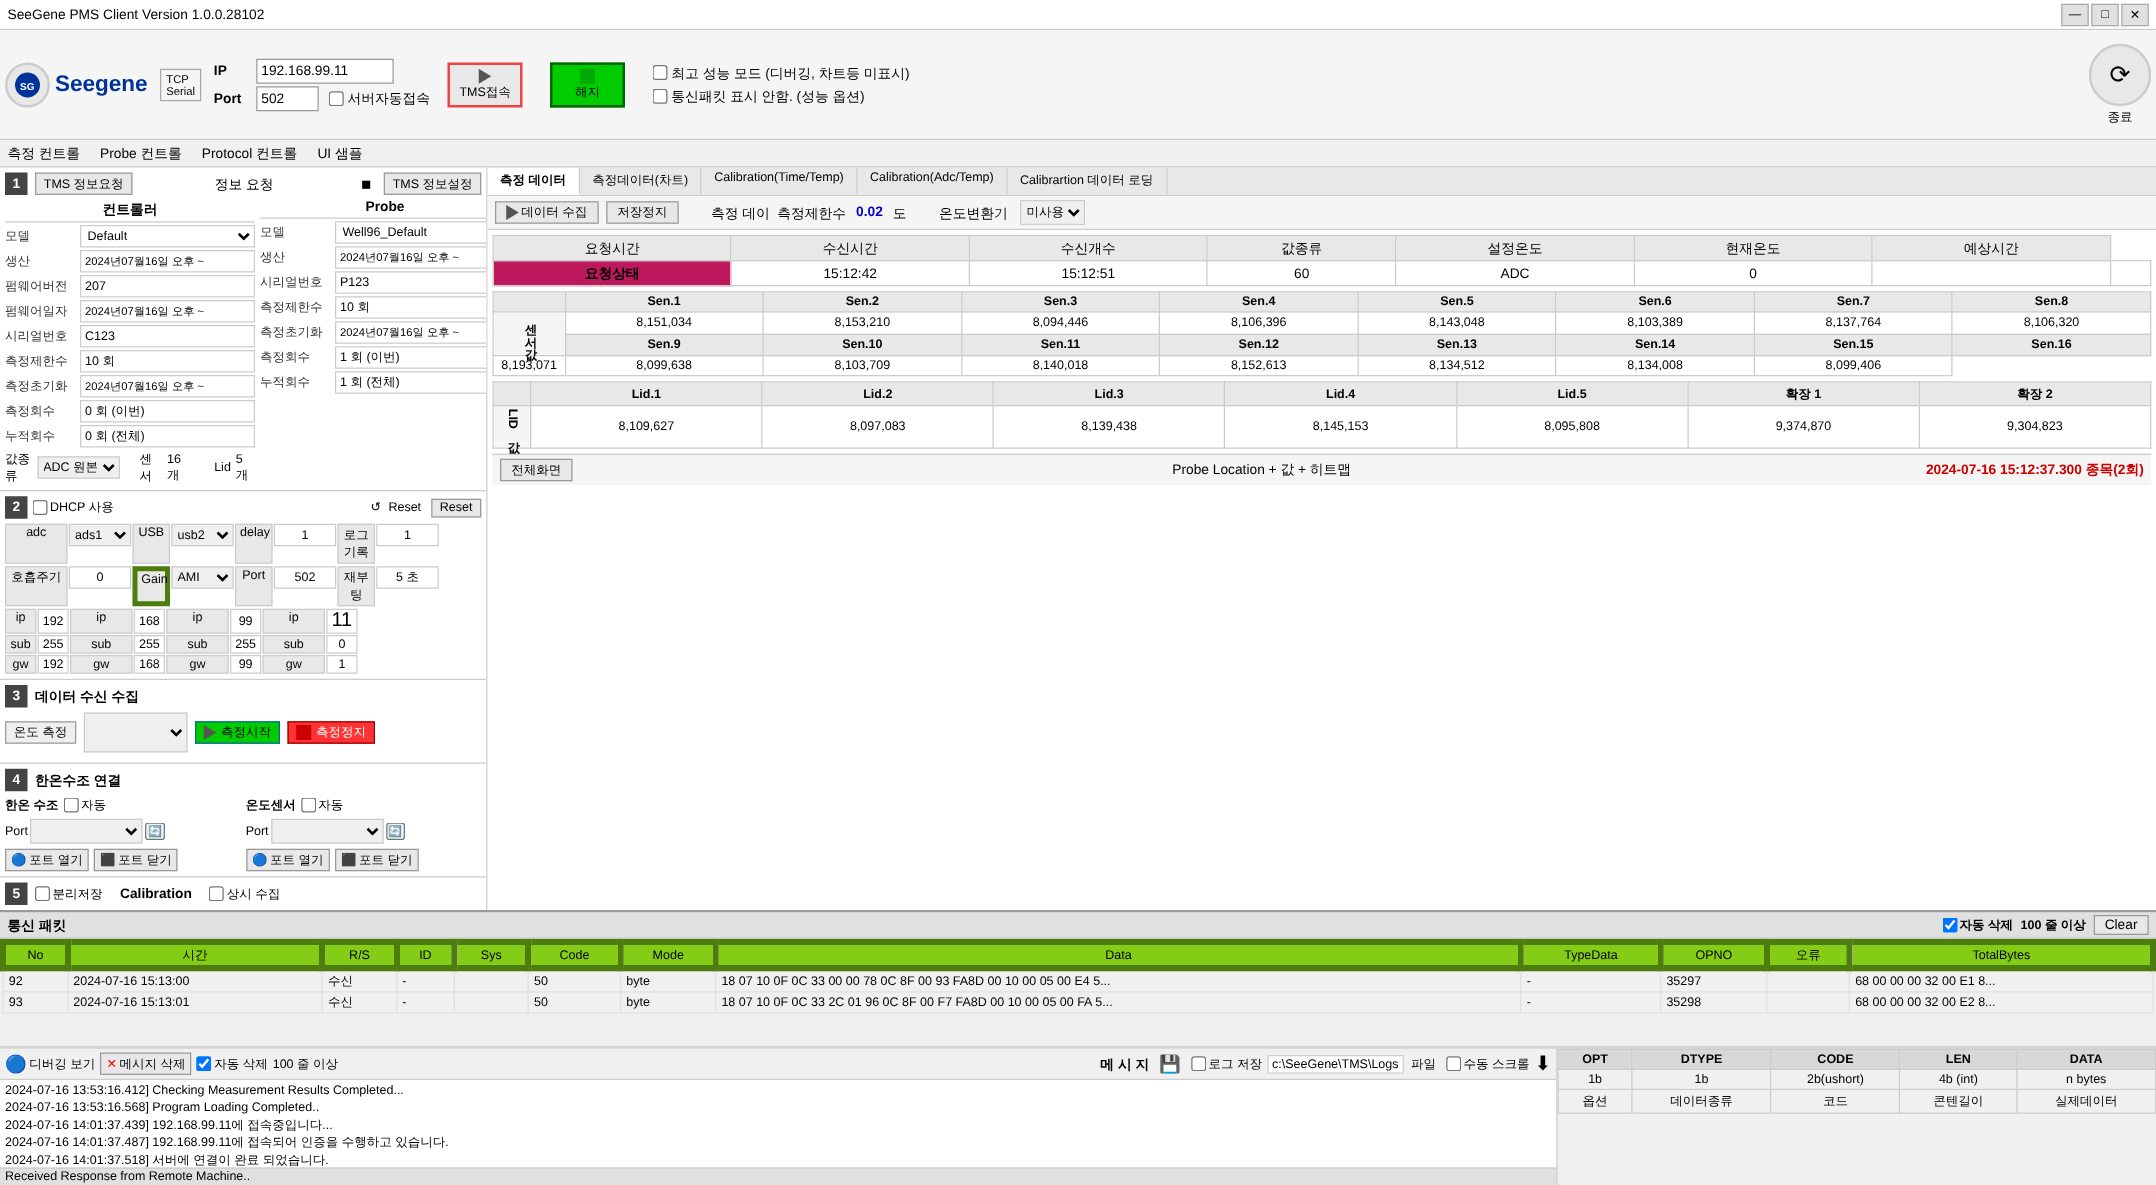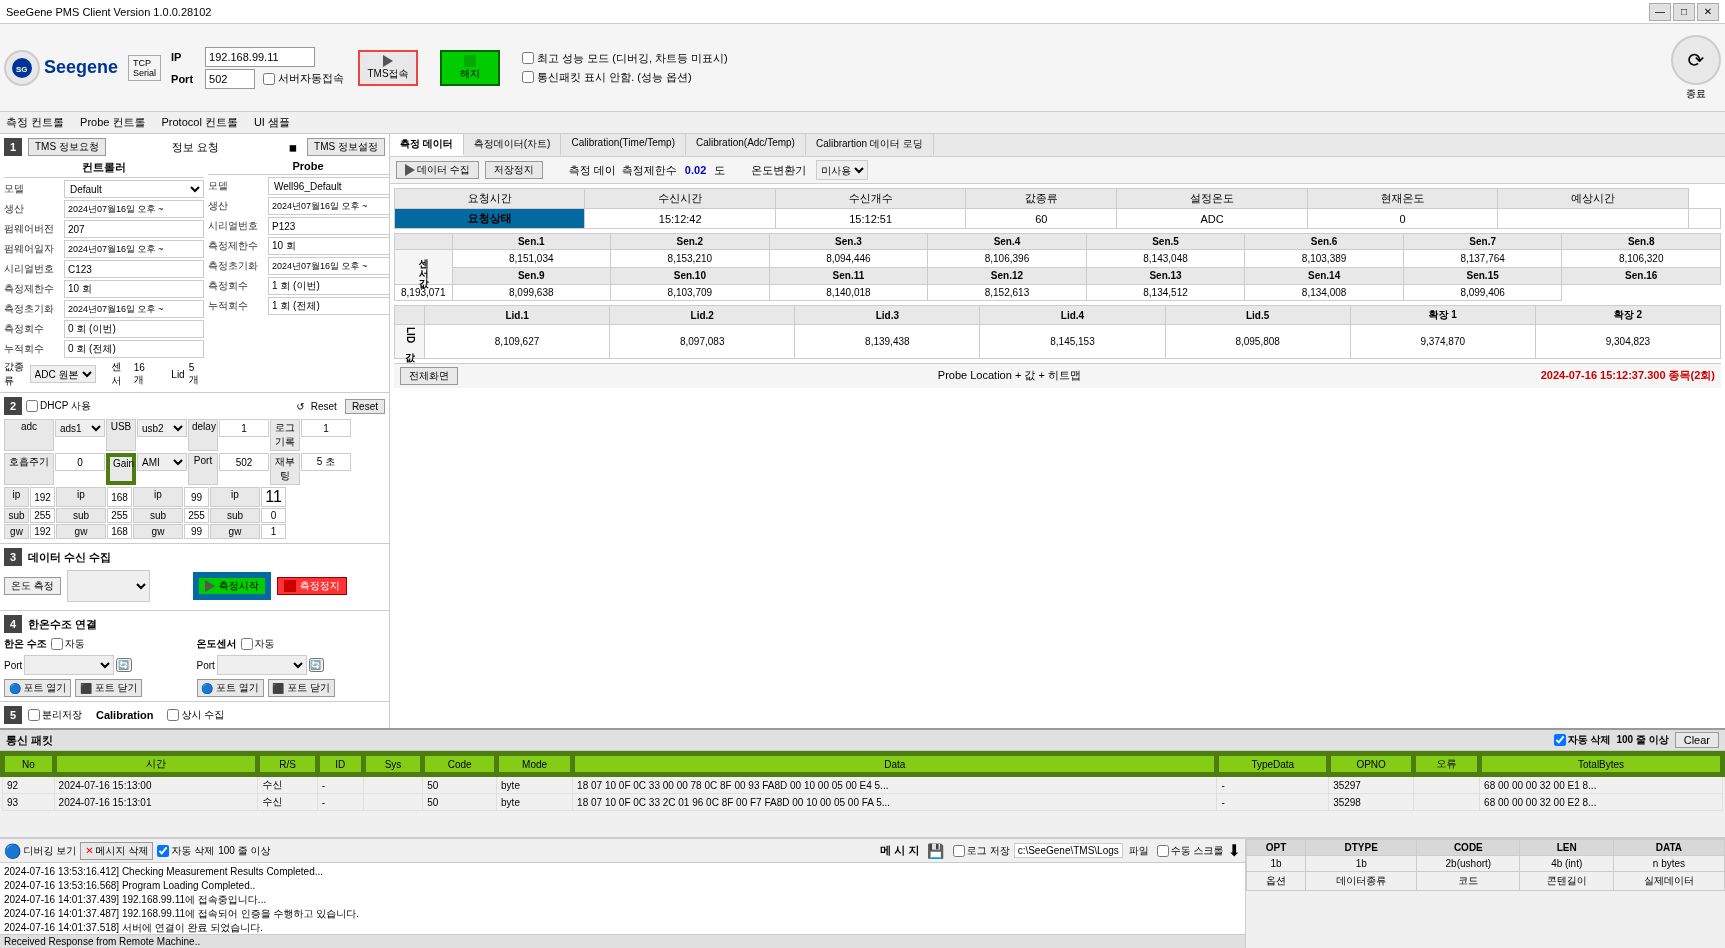--- a/index.html
+++ b/index.html
@@ -50,21 +50,21 @@
     .sensor-item { display: flex; align-items: center; gap: 2px; }
     
     
     .section2 { border-bottom: 1px solid #ccc; padding: 4px; }
     .dhcp-row { display: flex; align-items: center; gap: 4px; margin-bottom: 4px; }
     
     
     .section3 { padding: 4px; border-bottom: 1px solid #ccc; }
     .meas-row { display: flex; align-items: center; gap: 6px; margin-bottom: 4px; }
     .meas-btn { font-size: 10px; border: 1px solid #999; padding: 1px 6px; cursor: pointer; }
-    .meas-btn-green { background: #00cc00; border: 6px solid #0369a1; margin-left: 37px; }
+    .meas-btn-green { background: #00cc00; border: 1px solid #0369a1; }
     .meas-btn-red { background: #ff3333; border: 1px solid #990000; color: #fff; }
     .meas-select { border: 1px solid #ccc; font-size: 10px; height: 20px; padding: 15px; }
     
     
     .section4 { padding: 4px; border-bottom: 1px solid #ccc; }
     .port-select { border: 1px solid #ccc; font-size: 10px; height: 20px; width: 90px; }
     
     
     .section5 { padding: 4px; }
     .calib-header { display: flex; align-items: center; gap: 6px; margin-bottom: 4px; }
@@ -78,21 +78,21 @@
     
     .meas-data-area { flex: 1; display: flex; flex-direction: column; overflow: hidden; background: #fff; }
     
     .meas-toolbar { display: flex; align-items: center; gap: 6px; padding: 3px 6px; border-bottom: 1px solid #ccc; background: #f5f5f5; }
     .toolbar-btn { font-size: 10px; border: 1px solid #999; padding: 1px 8px; cursor: pointer; background: #e8e8e8; display: flex; align-items: center; gap: 2px; }
     .save-stop-btn { font-size: 10px; border: 1px solid #999; padding: 1px 8px; cursor: pointer; background: #e8e8e8; }
     
     .status-table { width: 100%; border-collapse: collapse; font-size: 11px; }
     .status-table th { background: #e8e8e8; border: 1px solid #ccc; padding: 2px 4px; text-align: center; font-weight: normal; }
     .status-table td { border: 1px solid #ccc; padding: 2px 4px; text-align: center; }
-    .row-header { font-weight: bold; background: #0369a1; text-align: center !important; }
+    .row-header { font-weight: bold; background: #be185d; text-align: center !important; }
     
     .fullscreen-row { display: flex; align-items: center; padding: 3px 6px; border-top: 1px solid #ccc; background: #f5f5f5; }
     .fullscreen-btn { font-size: 10px; border: 1px solid #999; padding: 1px 8px; cursor: pointer; background: #e8e8e8; }
     .probe-info { font-size: 11px; margin-left: 20px; flex: 1; text-align: center; }
     .timestamp { font-size: 11px; color: #cc0000; font-weight: bold; margin-left: auto; }
     
     
     .bottom-area { height: 220px; border-top: 2px solid #999; display: flex; flex-direction: column; }
     .comm-header { background: #e0e0e0; padding: 2px 6px; font-size: 11px; font-weight: bold; border-bottom: 1px solid #ccc; display: flex; align-items: center; justify-content: space-between; }
     .comm-table-area { flex: 1; overflow-y: auto; }

